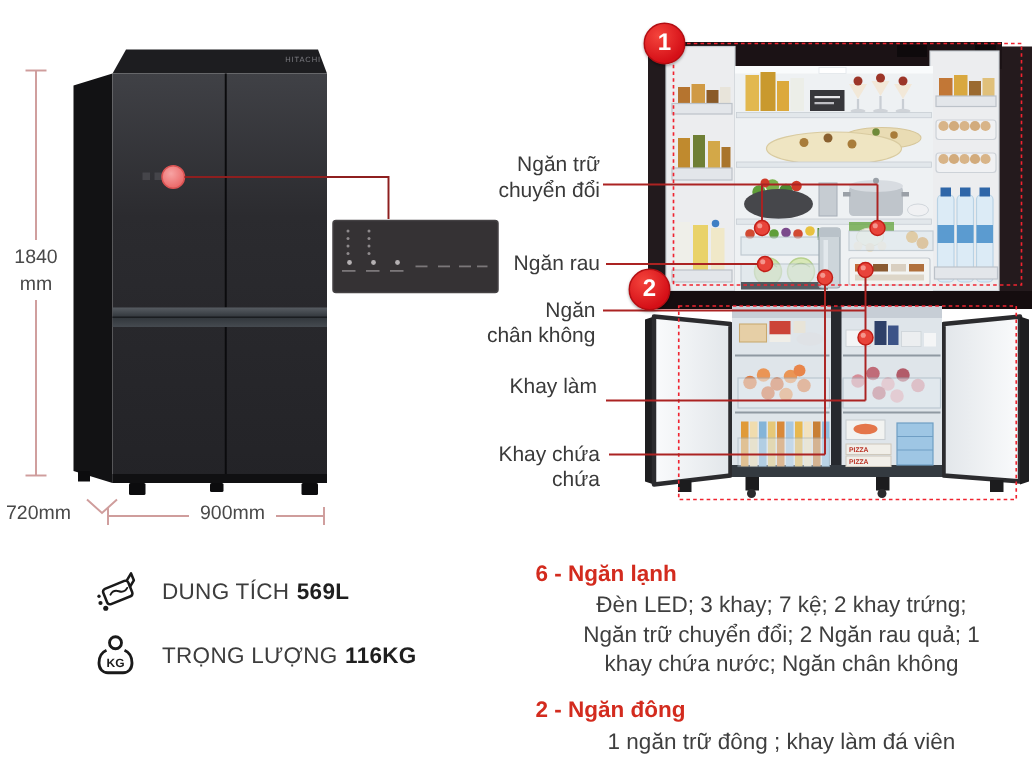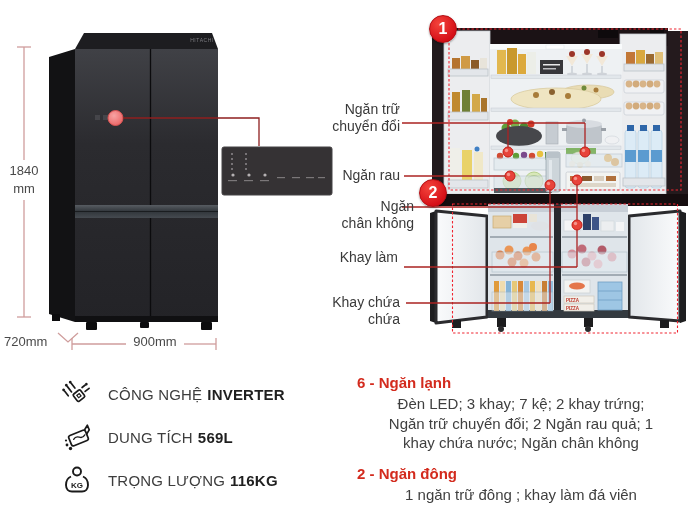--- a/index.html
+++ b/index.html
@@ -7,21 +7,21 @@
          font-family:"Liberation Sans", sans-serif;color:#3c3c3c;}
   .scene{position:absolute;left:0;top:0;}
   .abs{position:absolute;}
   
   .dim{font-size:13px;color:#494949;}
   .dim-h{left:3px;width:42px;text-align:center;}
   
   .callout{font-size:14px;line-height:16.5px;color:#3a3a3a;text-align:right;}
   .c1{right:289px;top:101px;width:112px;}
   .c2{right:289px;top:167px;width:66px;}
-  .c3{right:275px;top:198px;width:92px;}
+  .c3{right:292px;top:198px;width:92px;}
   .c4{right:291px;top:249px;width:92px;}
   .c5{right:289px;top:294px;width:92px;}
   .cp-label{left:219px;top:76px;width:90px;text-align:center;font-size:14px;line-height:17px;color:#3a3a3a;}
   
   .badge{width:28px;height:28px;border-radius:50%;
          background:radial-gradient(circle at 35% 30%, #f4443c, #d50f17 72%);
          border:1px solid #b20d12;box-shadow:0 1px 2px rgba(0,0,0,.35);
          color:#fff;font-weight:bold;font-size:16px;display:flex;align-items:center;justify-content:center;box-sizing:border-box;}
   .badge1{left:429px;top:15px;}
   .badge2{left:419px;top:179px;}
@@ -422,37 +422,20 @@
   <div>Khay làm</div>
 </div>
 <div class="abs callout c5">
   <div>Khay chứa</div>
   <div>chứa</div>
 </div>
 
 <div class="abs specs">
   <div class="spec-row">
     <span class="spec-icon">
-      <svg width="32" height="32" viewBox="0 0 32 32" fill="none" stroke="#1a1a1a" stroke-width="1.7" stroke-linecap="round">
-        <g transform="rotate(-38 16 16)">
-          <rect x="12" y="14" width="9" height="9" rx="1.5"></rect>
-          <rect x="15" y="17" width="3" height="3" stroke-width="1.2"></rect>
-          <path d="M8,6 v6 M13,4 v7 M18,4 v6"></path>
-          <circle cx="8" cy="4.5" r="1.4" fill="#1a1a1a" stroke="none"></circle>
-          <circle cx="13" cy="2.5" r="1.4" fill="#1a1a1a" stroke="none"></circle>
-          <circle cx="18" cy="2.5" r="1.4" fill="#1a1a1a" stroke="none"></circle>
-          <path d="M24,14 h4 M24,19 h5"></path>
-          <circle cx="29.5" cy="14" r="1.3" fill="#1a1a1a" stroke="none"></circle>
-        </g>
-      </svg>
-    </span>
-    <span class="spec-text"><span>CÔNG NGHỆ</span><b>INVERTER</b></span>
-  </div>
-  <div class="spec-row">
-    <span class="spec-icon">
       <svg width="32" height="32" viewBox="0 0 32 32" fill="none" stroke="#1a1a1a" stroke-width="1.7" stroke-linecap="round" stroke-linejoin="round">
         <g transform="rotate(-22 16 16)">
           <rect x="8" y="12" width="18" height="11" rx="2"></rect>
           <path d="M26,12 l4,-3 v5 l-4,3"></path>
           <path d="M12,17 q3,-2.5 6,0 q3,2.5 6,0" stroke-width="1.3"></path>
         </g>
         <circle cx="6" cy="24" r="1.4" fill="#1a1a1a" stroke="none"></circle>
         <circle cx="9.5" cy="27.5" r="1.7" fill="#1a1a1a" stroke="none"></circle>
         <circle cx="5" cy="19.5" r="1.1" fill="#1a1a1a" stroke="none"></circle>
       </svg>

